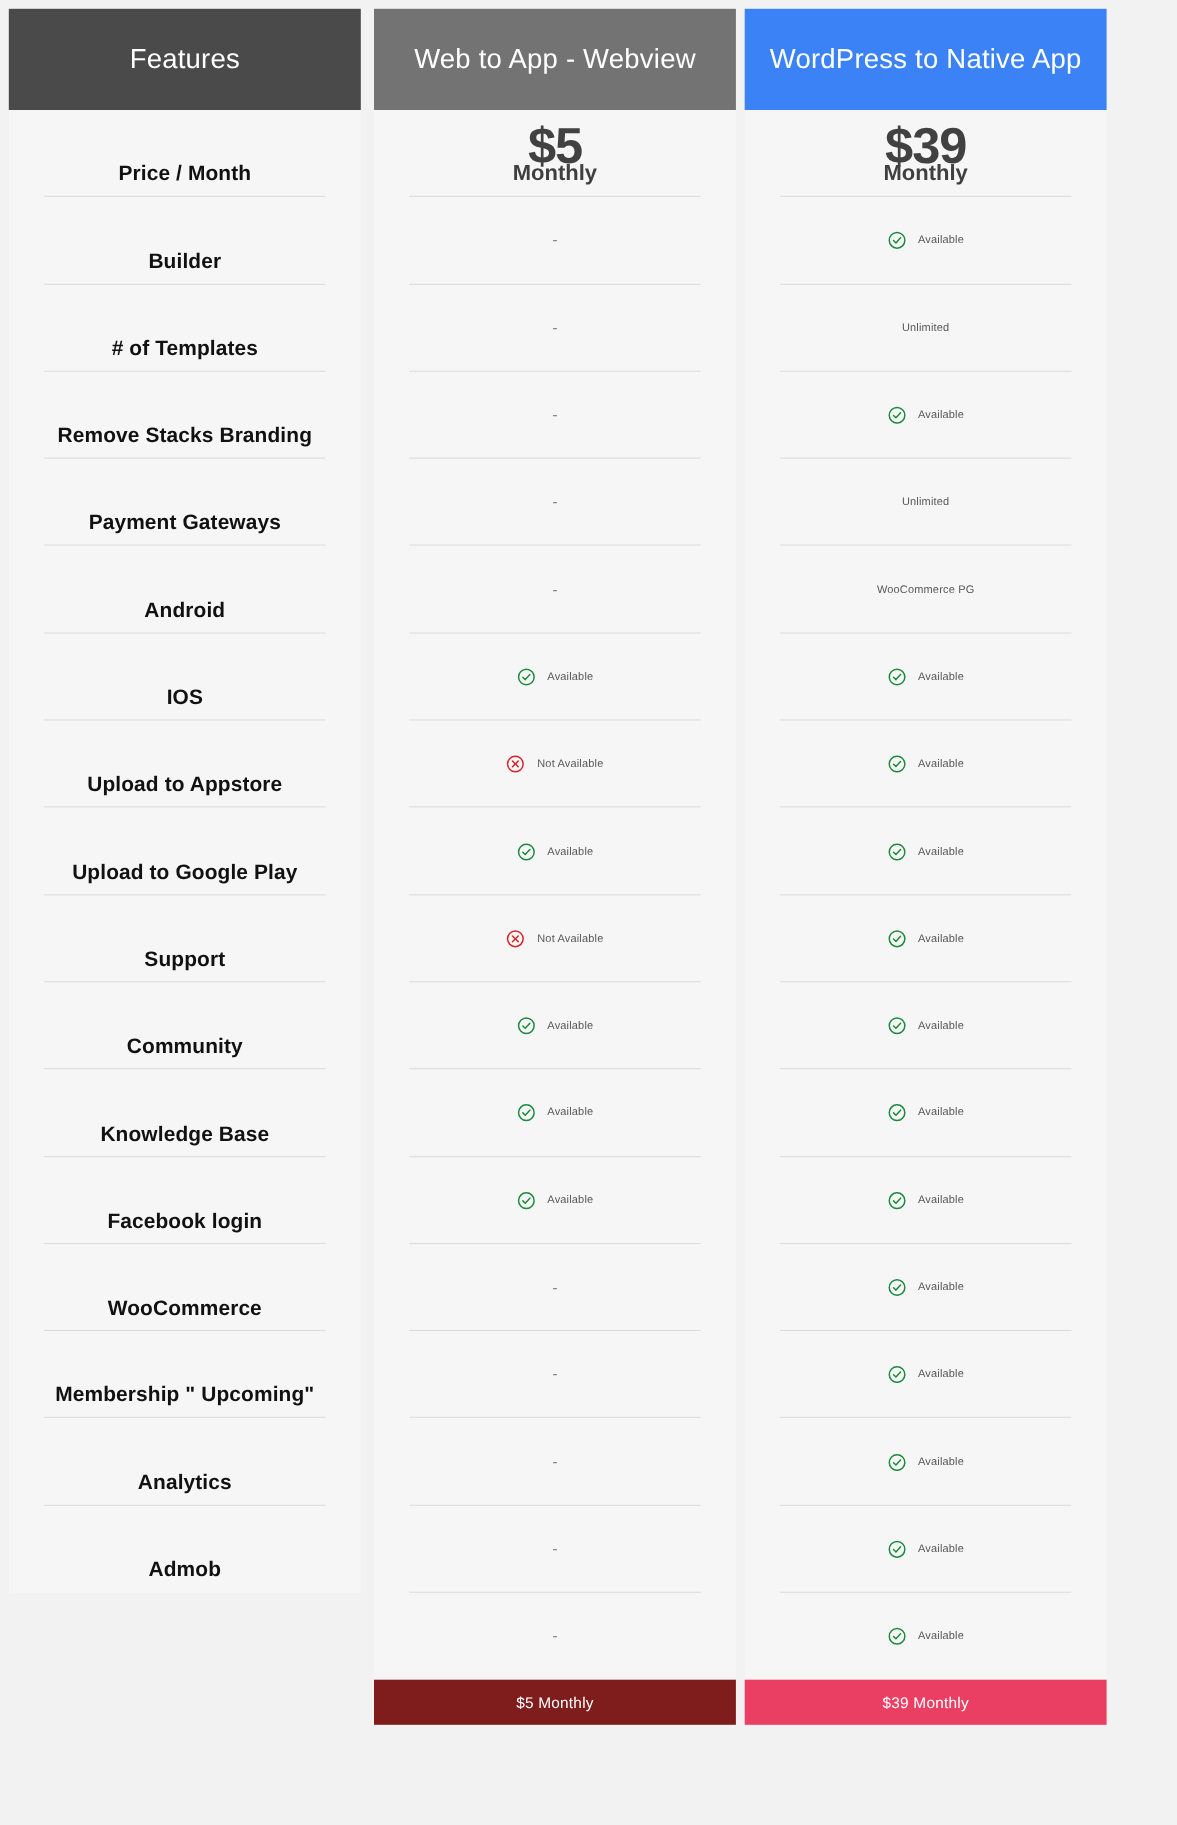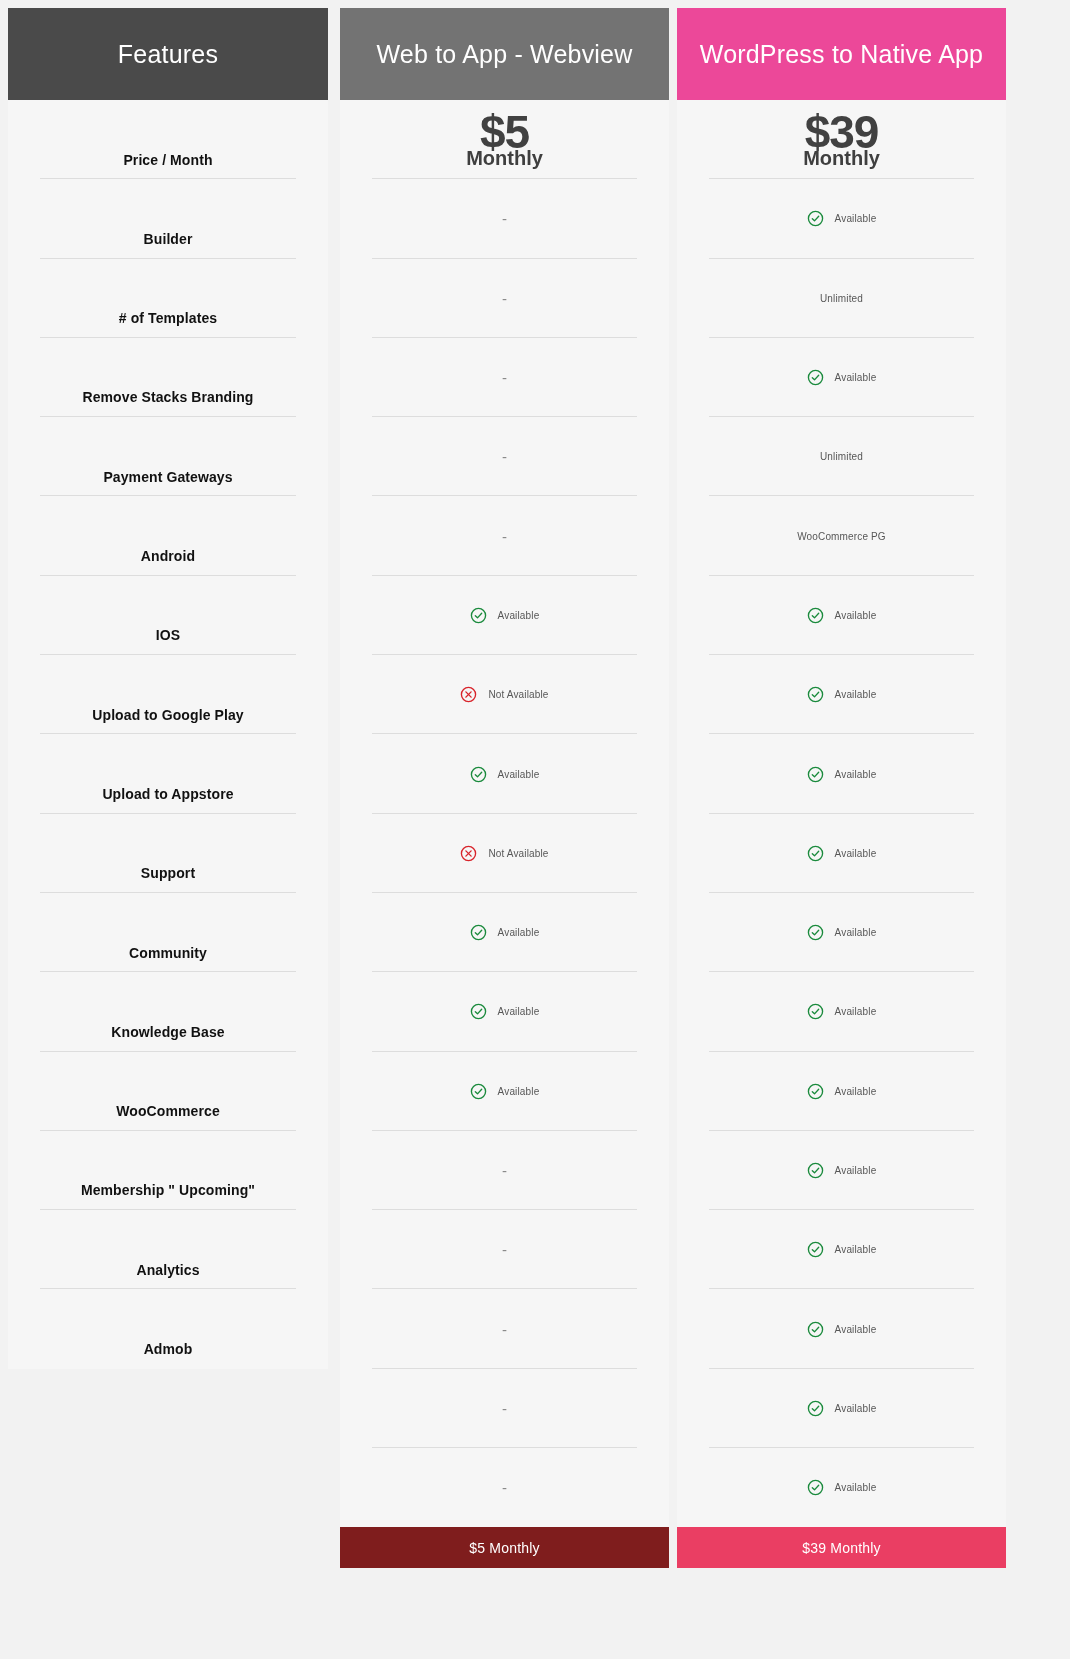--- a/index.html
+++ b/index.html
@@ -75,21 +75,21 @@
     left: 32px;
     right: 32px;
     bottom: 0;
     height: 1px;
     background: #dddddd;
   }
   .cell.no-divider::after { display: none; }
 
   
   .feature-label {
-    font-size: 14px;
+    font-size: 19px;
     font-weight: 700;
     color: #111111;
     letter-spacing: 0.1px;
     line-height: 1.3;
     padding: 0 14px;
     margin-top: 40px;
   }
 
   
   .price-cell { flex-direction: column; justify-content: center; }
@@ -181,33 +181,36 @@
         <div class="cell">
           <span class="feature-label">Payment Gateways</span>
         </div>
         <div class="cell">
           <span class="feature-label">Android</span>
         </div>
         <div class="cell">
           <span class="feature-label">IOS</span>
         </div>
         <div class="cell">
+          <span class="feature-label">Upload to Appstore</span>
+        </div>
+        <div class="cell">
           <span class="feature-label">Upload to Google Play</span>
         </div>
         <div class="cell">
-          <span class="feature-label">Upload to Appstore</span>
-        </div>
-        <div class="cell">
           <span class="feature-label">Support</span>
         </div>
         <div class="cell">
           <span class="feature-label">Community</span>
         </div>
         <div class="cell">
           <span class="feature-label">Knowledge Base</span>
+        </div>
+        <div class="cell">
+          <span class="feature-label">Facebook login</span>
         </div>
         <div class="cell">
           <span class="feature-label">WooCommerce</span>
         </div>
         <div class="cell">
           <span class="feature-label">Membership " Upcoming"</span>
         </div>
         <div class="cell">
           <span class="feature-label">Analytics</span>
         </div>
@@ -355,21 +358,21 @@
             <span class="value-dash">-</span>
           </span>
         </div>
       </div>
     <div class="cta-area">
       <button class="cta-button" style="background: #7f1d1d;">$5 Monthly</button>
     </div>
   </div>
 
   <div class="column col-plan col-plan-2" style="background: rgb(246, 246, 246);">
-    <div class="col-header header-green" style="background: #ec4899; text-align: right;">WordPress to Native App</div>
+    <div class="col-header header-green" style="background: #3b82f6; text-align: right;">WordPress to Native App</div>
     <div class="col-body">
       <div class="cell price-cell">
         <span class="price-amount">$39</span>
         <span class="price-period">Monthly</span>
       </div>
 
     <div class="cell">
           <span class="value-wrap">
             <span class="icon">
               <svg viewBox="0 0 24 24" fill="none" stroke="#1a8a3c" stroke-width="1.9" stroke-linecap="round" stroke-linejoin="round">

